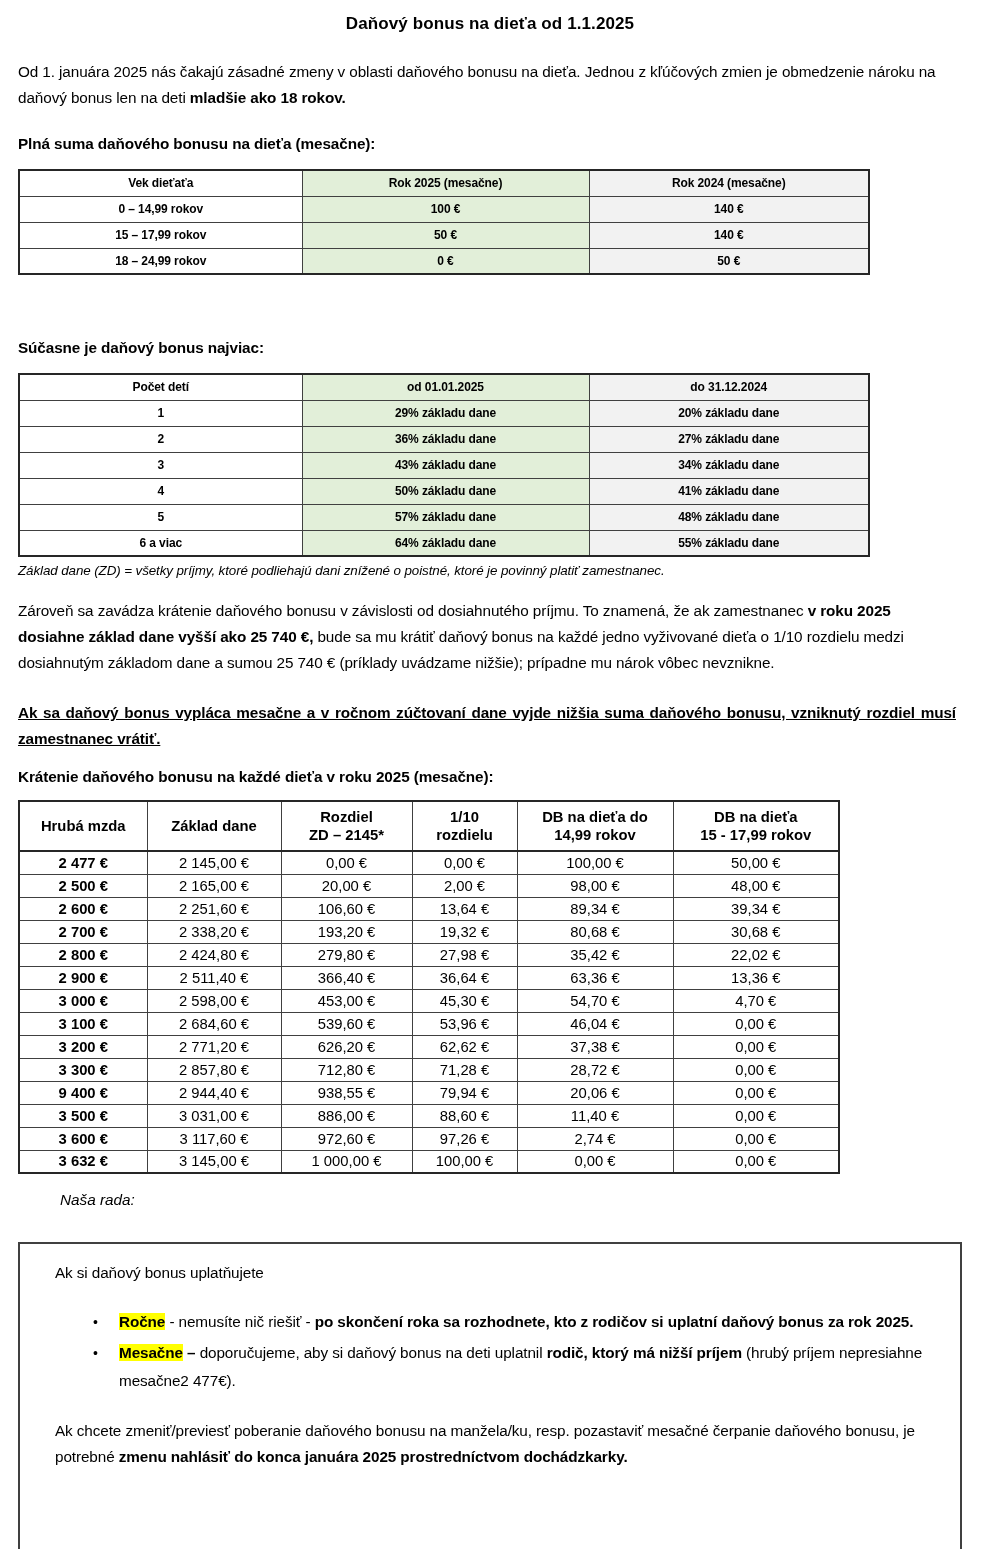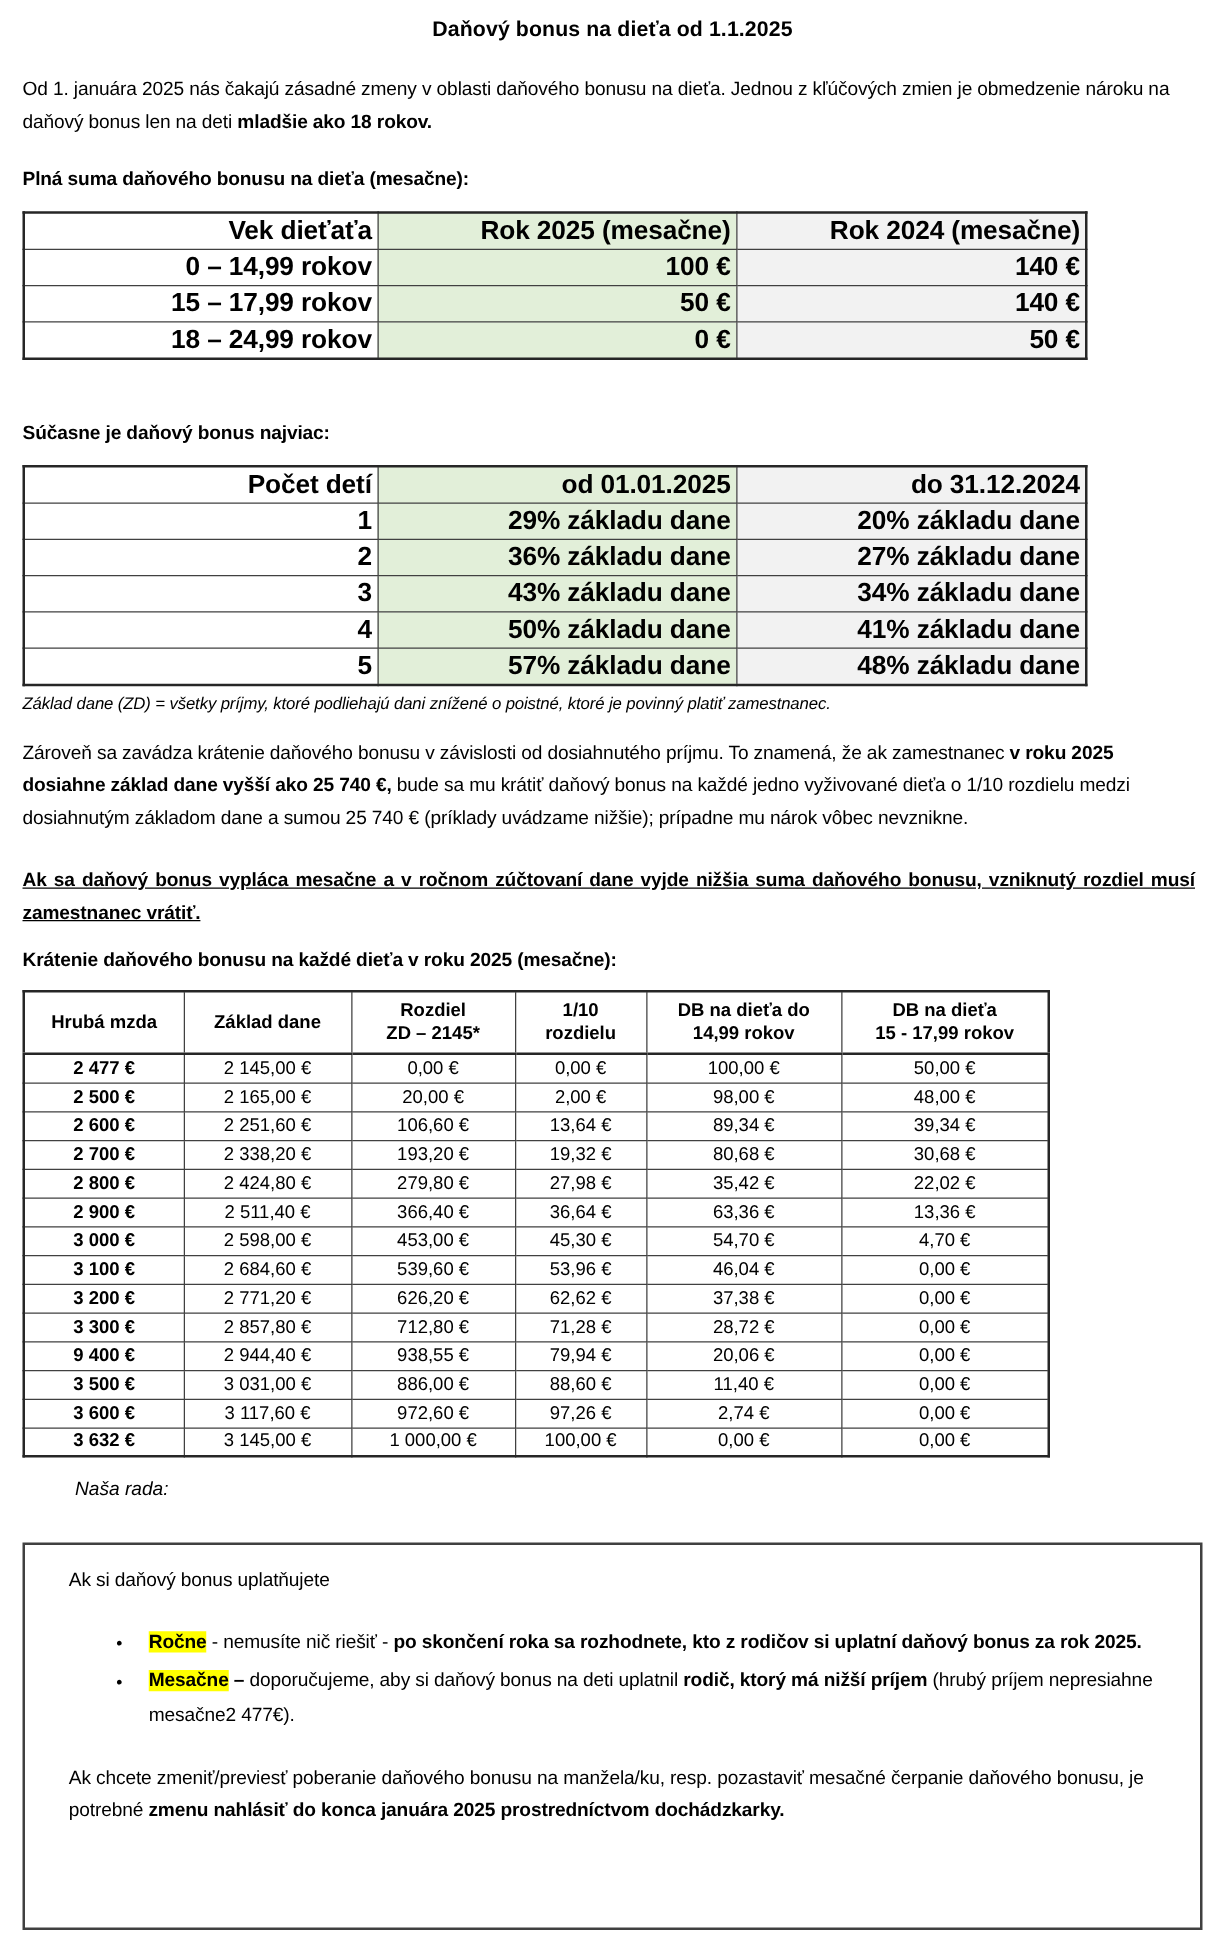--- a/index.html
+++ b/index.html
@@ -20,28 +20,28 @@
   }
   .page{width:982px;height:1549px;padding:14px 20px 0 18px;}
 
   .title{
     text-align:center;font-size:17px;font-weight:bold;margin:0 0 0 0;
     letter-spacing:.1px;
   }
   .para{font-size:15.3px;line-height:26px;width:938px;letter-spacing:-0.1px;}
   .p-intro{margin-top:25px;}
   .h-section{margin-top:24px;font-size:15.3px;font-weight:bold;letter-spacing:-0.1px;}
-  .h-max{margin-top:50px;}
+  .h-max{margin-top:64px;}
   .h-reduction{margin-top:16px;}
 
   table{border-collapse:collapse;table-layout:fixed;background:#fff;}
   table.simple{width:850px;margin-top:16px;border:2px solid var(--border-dark);}
   table.simple th,table.simple td{
     border:1px solid var(--border-mid);
-    text-align:right;font-weight:bold;font-size:21px;
+    text-align:center;font-weight:bold;font-size:12px;
     padding:2px 4px;height:26px;letter-spacing:-0.1px;
   }
   table.simple th:nth-child(2),table.simple td:nth-child(2){background:var(--header_green);}
   table.simple th:nth-child(3),table.simple td:nth-child(3){background:var(--header_gray);}
 
   .footnote{
     margin-top:6px;font-size:13.4px;font-style:italic;letter-spacing:-0.1px;
   }
 
   .p-zaroven{margin-top:20px;}
@@ -155,20 +155,25 @@
         </tr>
         <tr>
           <td>4</td>
           <td>50% základu dane</td>
           <td>41% základu dane</td>
         </tr>
         <tr>
           <td>5</td>
           <td>57% základu dane</td>
           <td>48% základu dane</td>
+        </tr>
+        <tr>
+          <td>6 a viac</td>
+          <td>64% základu dane</td>
+          <td>55% základu dane</td>
         </tr>
       </tbody>
     </table>
 
   <div class="footnote">Základ dane (ZD) = všetky príjmy, ktoré podliehajú dani  znížené o poistné, ktoré je povinný platiť zamestnanec.</div>
 
   <div class="para p-zaroven">
     <span>Zároveň sa zavádza krátenie daňového bonusu v závislosti od dosiahnutého príjmu. To znamená, že ak zamestnanec </span><b>v roku 2025 dosiahne základ dane vyšší ako 25 740 €,</b><span> bude sa mu krátiť daňový bonus na každé jedno vyživované dieťa o 1/10 rozdielu medzi dosiahnutým základom dane a sumou 25 740 € (príklady uvádzame nižšie); prípadne mu nárok vôbec nevznikne.</span>
   </div>
 

